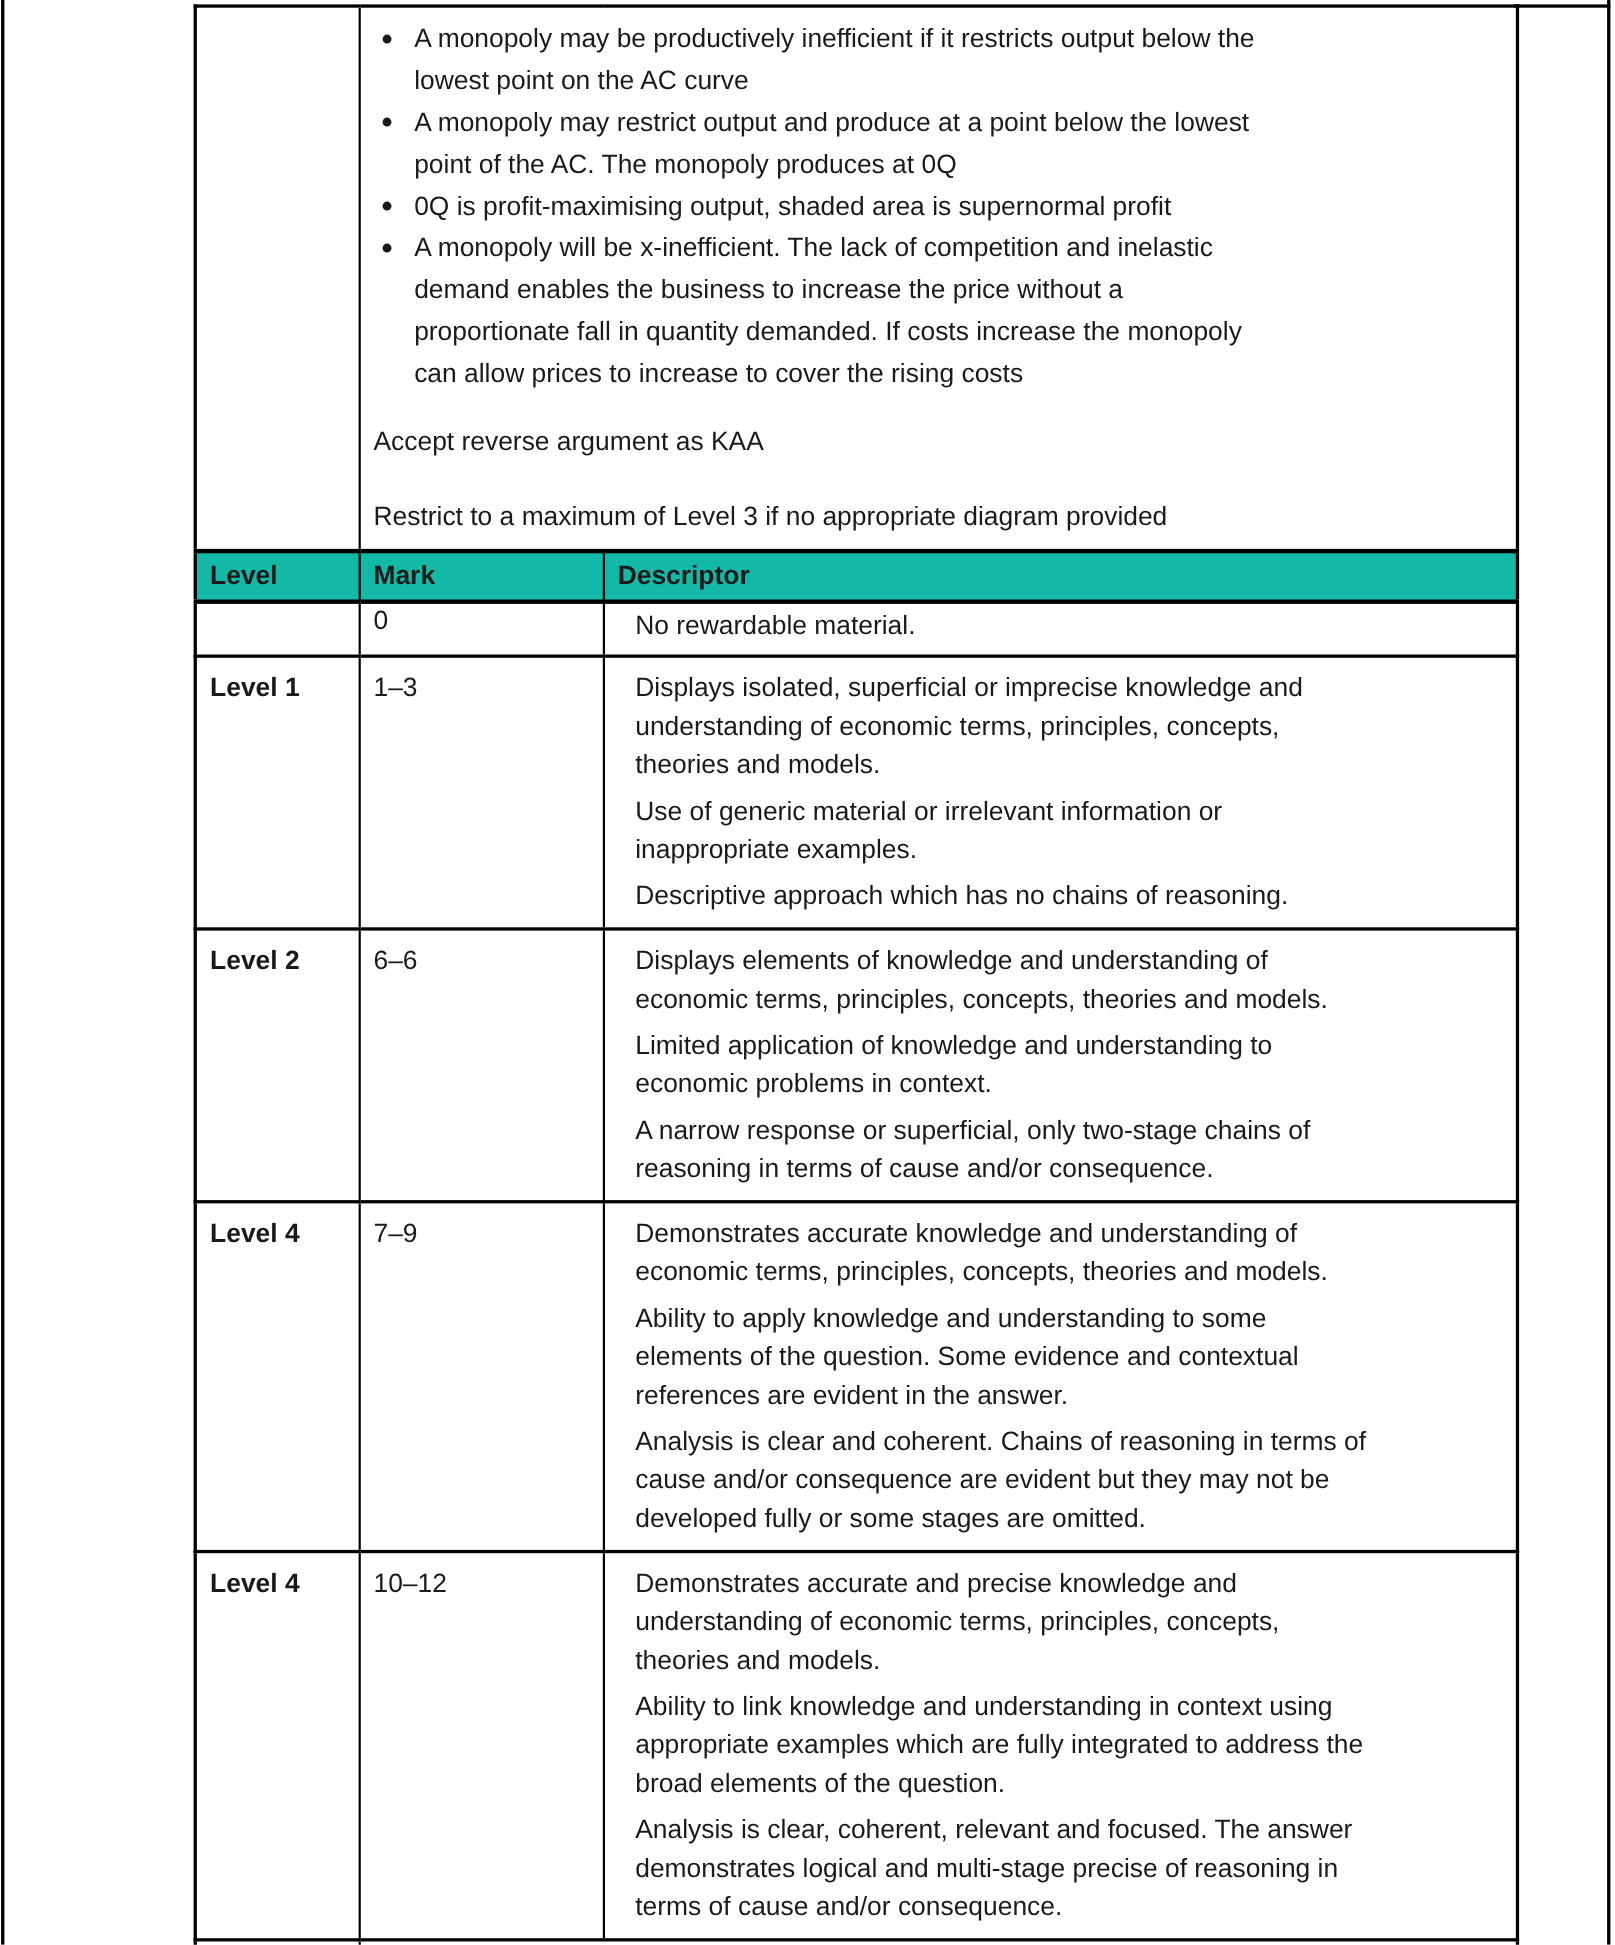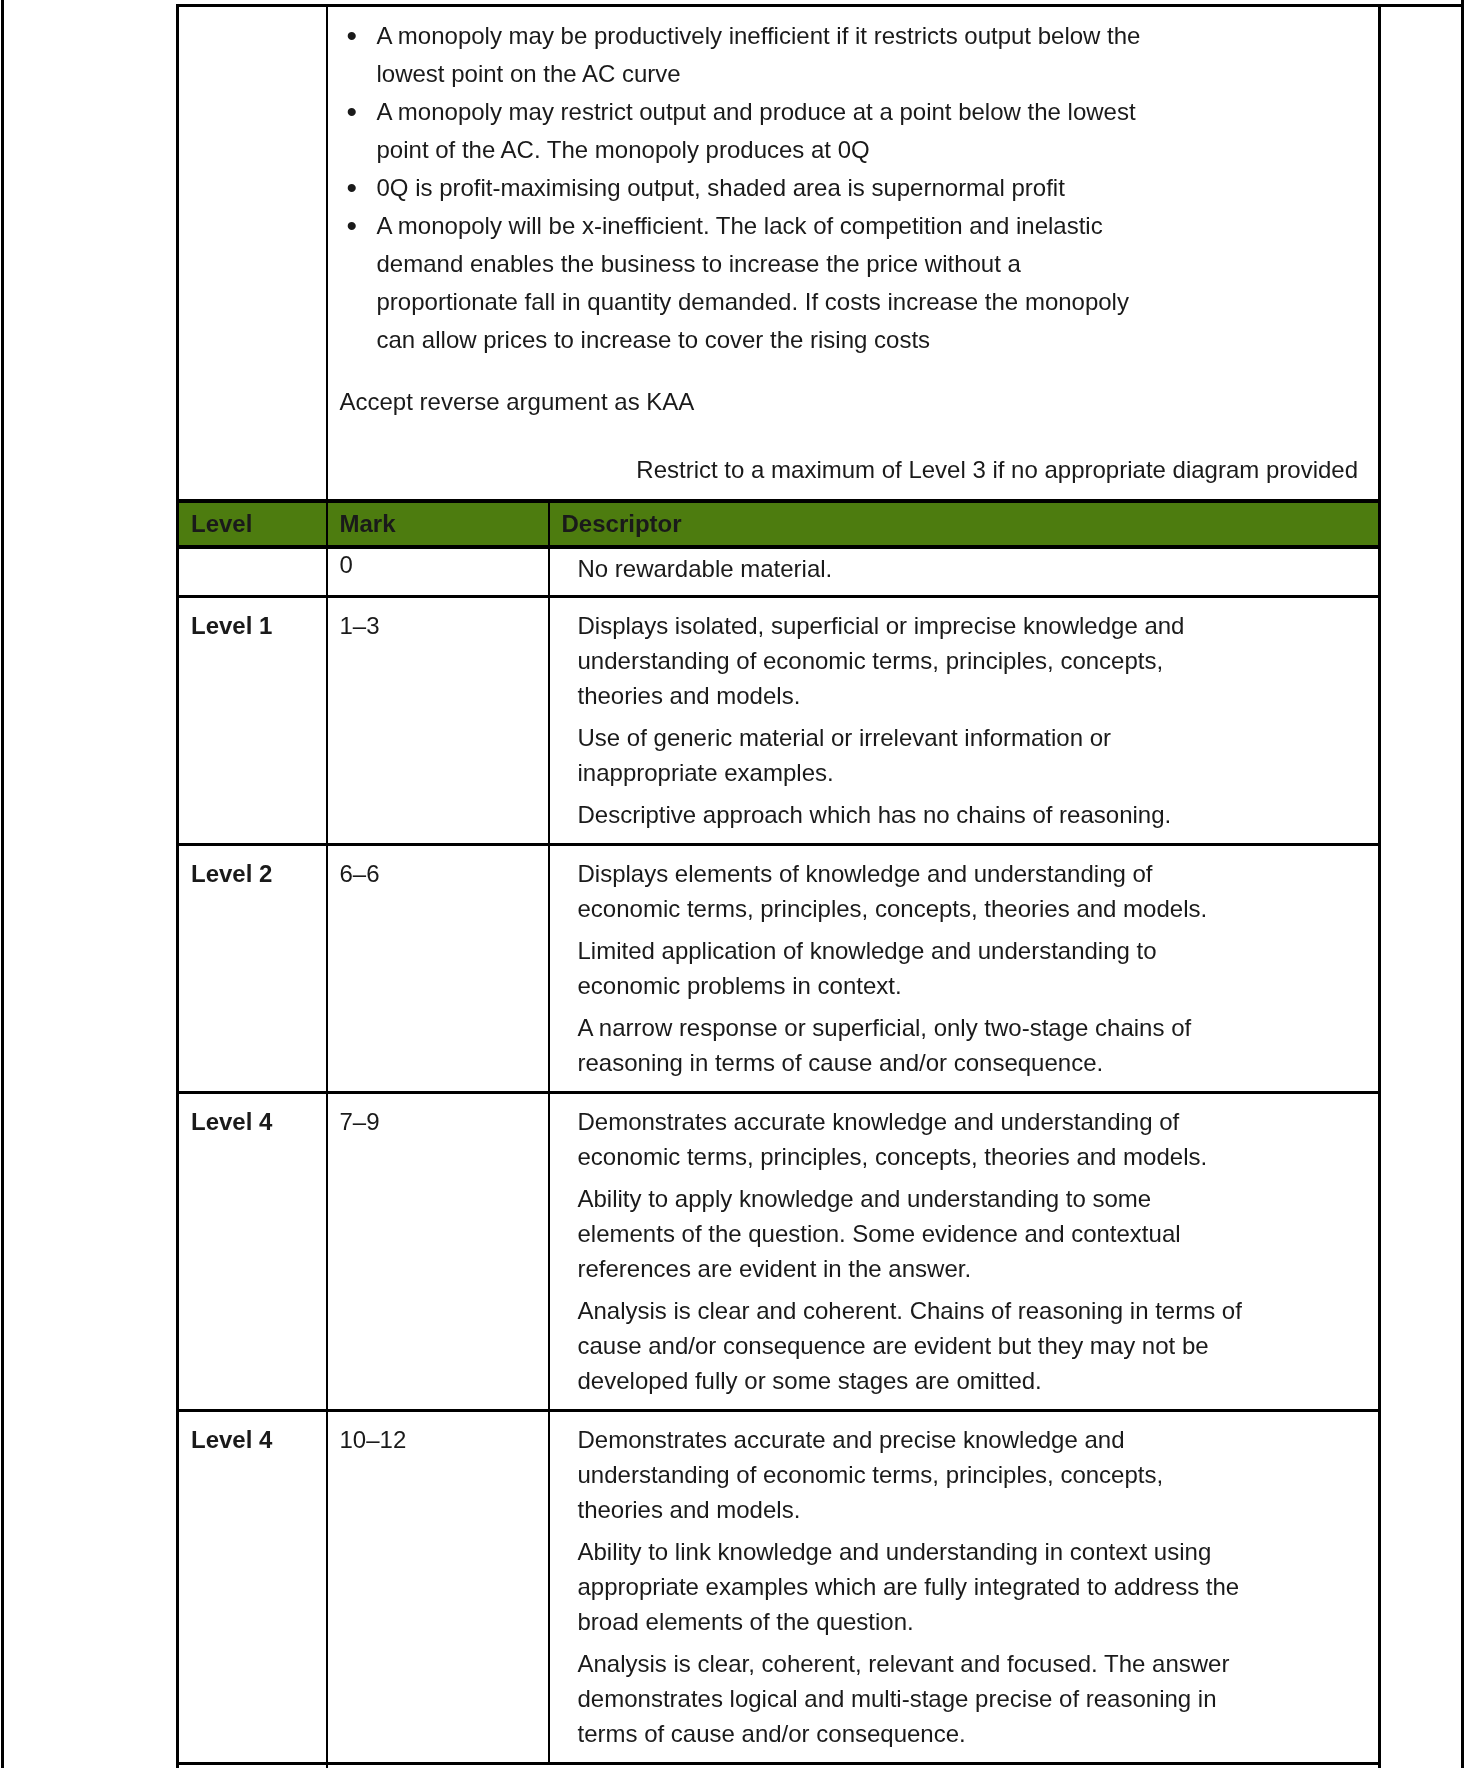--- a/index.html
+++ b/index.html
@@ -24,21 +24,21 @@
     font-size: 24px;
   }
   .ms-table td {
     border: 2px solid #000;
     vertical-align: top;
     padding: 10px 14px 4px 12px;
     line-height: 35px;
   }
   
   .ms-table tr > td { border-top-width: 3px; border-bottom-width: 3px; }
-  .ms-table tr.r-header > td { border-top-width: 4px; border-bottom-width: 4px; background: #4d7c0f; font-weight: 700; padding: 5px 12px; line-height: 32px; }
+  .ms-table tr.r-header > td { border-top-width: 4px; border-bottom-width: 4px; background: #14b8a6; font-weight: 700; padding: 5px 12px; line-height: 32px; }
   .ms-table td.col-edge-l { border-left-width: 3px; }
   .ms-table td.col-edge-r { border-right-width: 3px; }
 
   .r-bullets > td { padding: 10px 20px 0 12px; }
   .r-zero > td { padding: 2px 12px; line-height: 28px; }
 
   ul.kaa-list { list-style: none; margin: 0; padding: 0; }
   ul.kaa-list li {
     position: relative;
     padding-left: 37px;
@@ -49,21 +49,21 @@
     content: "\2022";
     position: absolute; left: 7px; top: 0;
     font-size: 30px; line-height: 38px;
   }
   p.note {
     font-weight: 400;
     line-height: 38px;
     margin: 24px 0 0 0;
     white-space: pre-line;
   }
-  p.note.note-2 { margin-top: 30px; text-align: right; }
+  p.note.note-2 { margin-top: 30px; }
 
   .level-label { font-weight: 700; white-space: nowrap; }
   .mark-val { white-space: nowrap; }
 
   p.para {
     margin: 0 0 7px 16px;
     line-height: 35px;
     white-space: pre-line;
   }
   .r-eval > td { font-weight: 700; padding: 8px 12px; line-height: 35px; }

